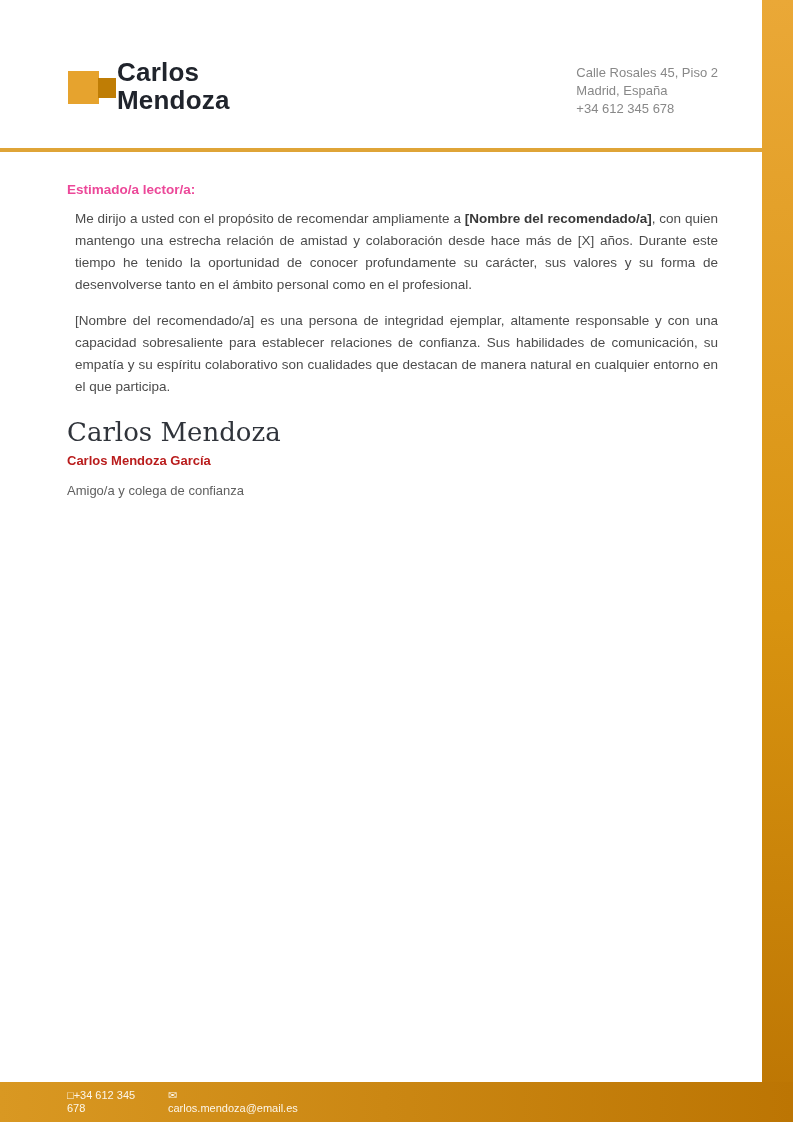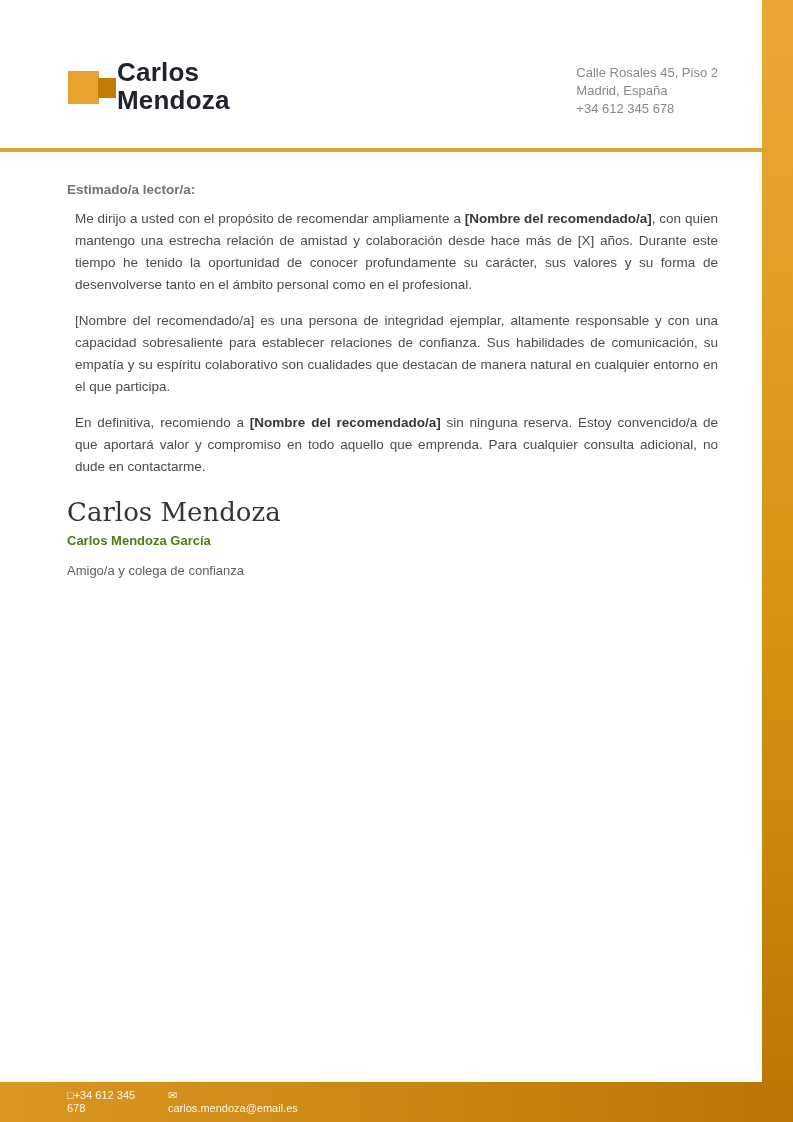--- a/index.html
+++ b/index.html
@@ -44,31 +44,31 @@
 
   
   .content { position: absolute; left: 67px; top: 165px; width: 651px; z-index: 1; }
   .meta-row { display: flex; justify-content: space-between; align-items: flex-start; min-height: 100px; }
   .letter-date { font-size: 13px; color: #4A4A4A; padding-top: 3px; }
   .letter-to { font-size: 13.5px; font-weight: bold; color: #333333; margin-top: 9px; }
   .doc-title {
     width: 238px; margin: 0; text-align: right;
     font-size: 25px; font-weight: bold; line-height: 33px; color: #202428;
   }
-  .greeting { font-size: 13.5px; font-weight: bold; color: #737373; margin: 17px 0 0 0; }
+  .greeting { font-size: 13.5px; font-weight: bold; color: #ec4899; margin: 17px 0 0 0; }
   .para {
     font-size: 13.5px; line-height: 22px; color: #4C4C4C;
     text-align: justify; margin: 11px 0 0 8px;
   }
   .para + .para { margin-top: 14px; }
   .para b { color: #383838; }
 
   .signature { margin-top: 19px; }
   .sig-script { font-family: "DejaVu Serif", serif; font-size: 26px; color: #30343B; line-height: 30px; }
-  .sig-name { font-size: 13px; font-weight: bold; color: #4d7c0f; margin-top: 6px; line-height: 15px; }
+  .sig-name { font-size: 13px; font-weight: bold; color: #b91c1c; margin-top: 6px; line-height: 15px; }
   .sig-role { font-size: 13px; color: #606060; margin-top: 15px; line-height: 15px; }
 
   
   .footer {
     position: absolute; left: 0; bottom: 0;
     width: 100%; height: 40px;
     background: linear-gradient(90deg, #D99822 0%, #BC7503 100%);
     z-index: 3;
     color: #FCF6EA; font-size: 11px; line-height: 13px;
   }
@@ -106,21 +106,20 @@
   <div class="separator"></div>
 
   <main class="content">
 
     <p class="greeting">Estimado/a lector/a:</p>
 
     <p class="para"><span>Me dirijo a usted con el propósito de recomendar ampliamente a </span><b>[Nombre del recomendado/a]</b><span>, con quien mantengo una estrecha relación de amistad y colaboración desde hace más de [X] años. Durante este tiempo he tenido la oportunidad de conocer profundamente su carácter, sus valores y su forma de desenvolverse tanto en el ámbito personal como en el profesional.</span></p>
 
     <p class="para">[Nombre del recomendado/a] es una persona de integridad ejemplar, altamente responsable y con una capacidad sobresaliente para establecer relaciones de confianza. Sus habilidades de comunicación, su empatía y su espíritu colaborativo son cualidades que destacan de manera natural en cualquier entorno en el que participa.</p>
 
-    <p class="para"><span>En definitiva, recomiendo a </span><b>[Nombre del recomendado/a]</b><span> sin ninguna reserva. Estoy convencido/a de que aportará valor y compromiso en todo aquello que emprenda. Para cualquier consulta adicional, no dude en contactarme.</span></p>
 
     <div class="signature">
       <div class="sig-script">Carlos Mendoza</div>
       <div class="sig-name">Carlos Mendoza García</div>
       <div class="sig-role">Amigo/a y colega de confianza</div>
     </div>
   </main>
 
   <footer class="footer">
     <div class="footer-inner">

